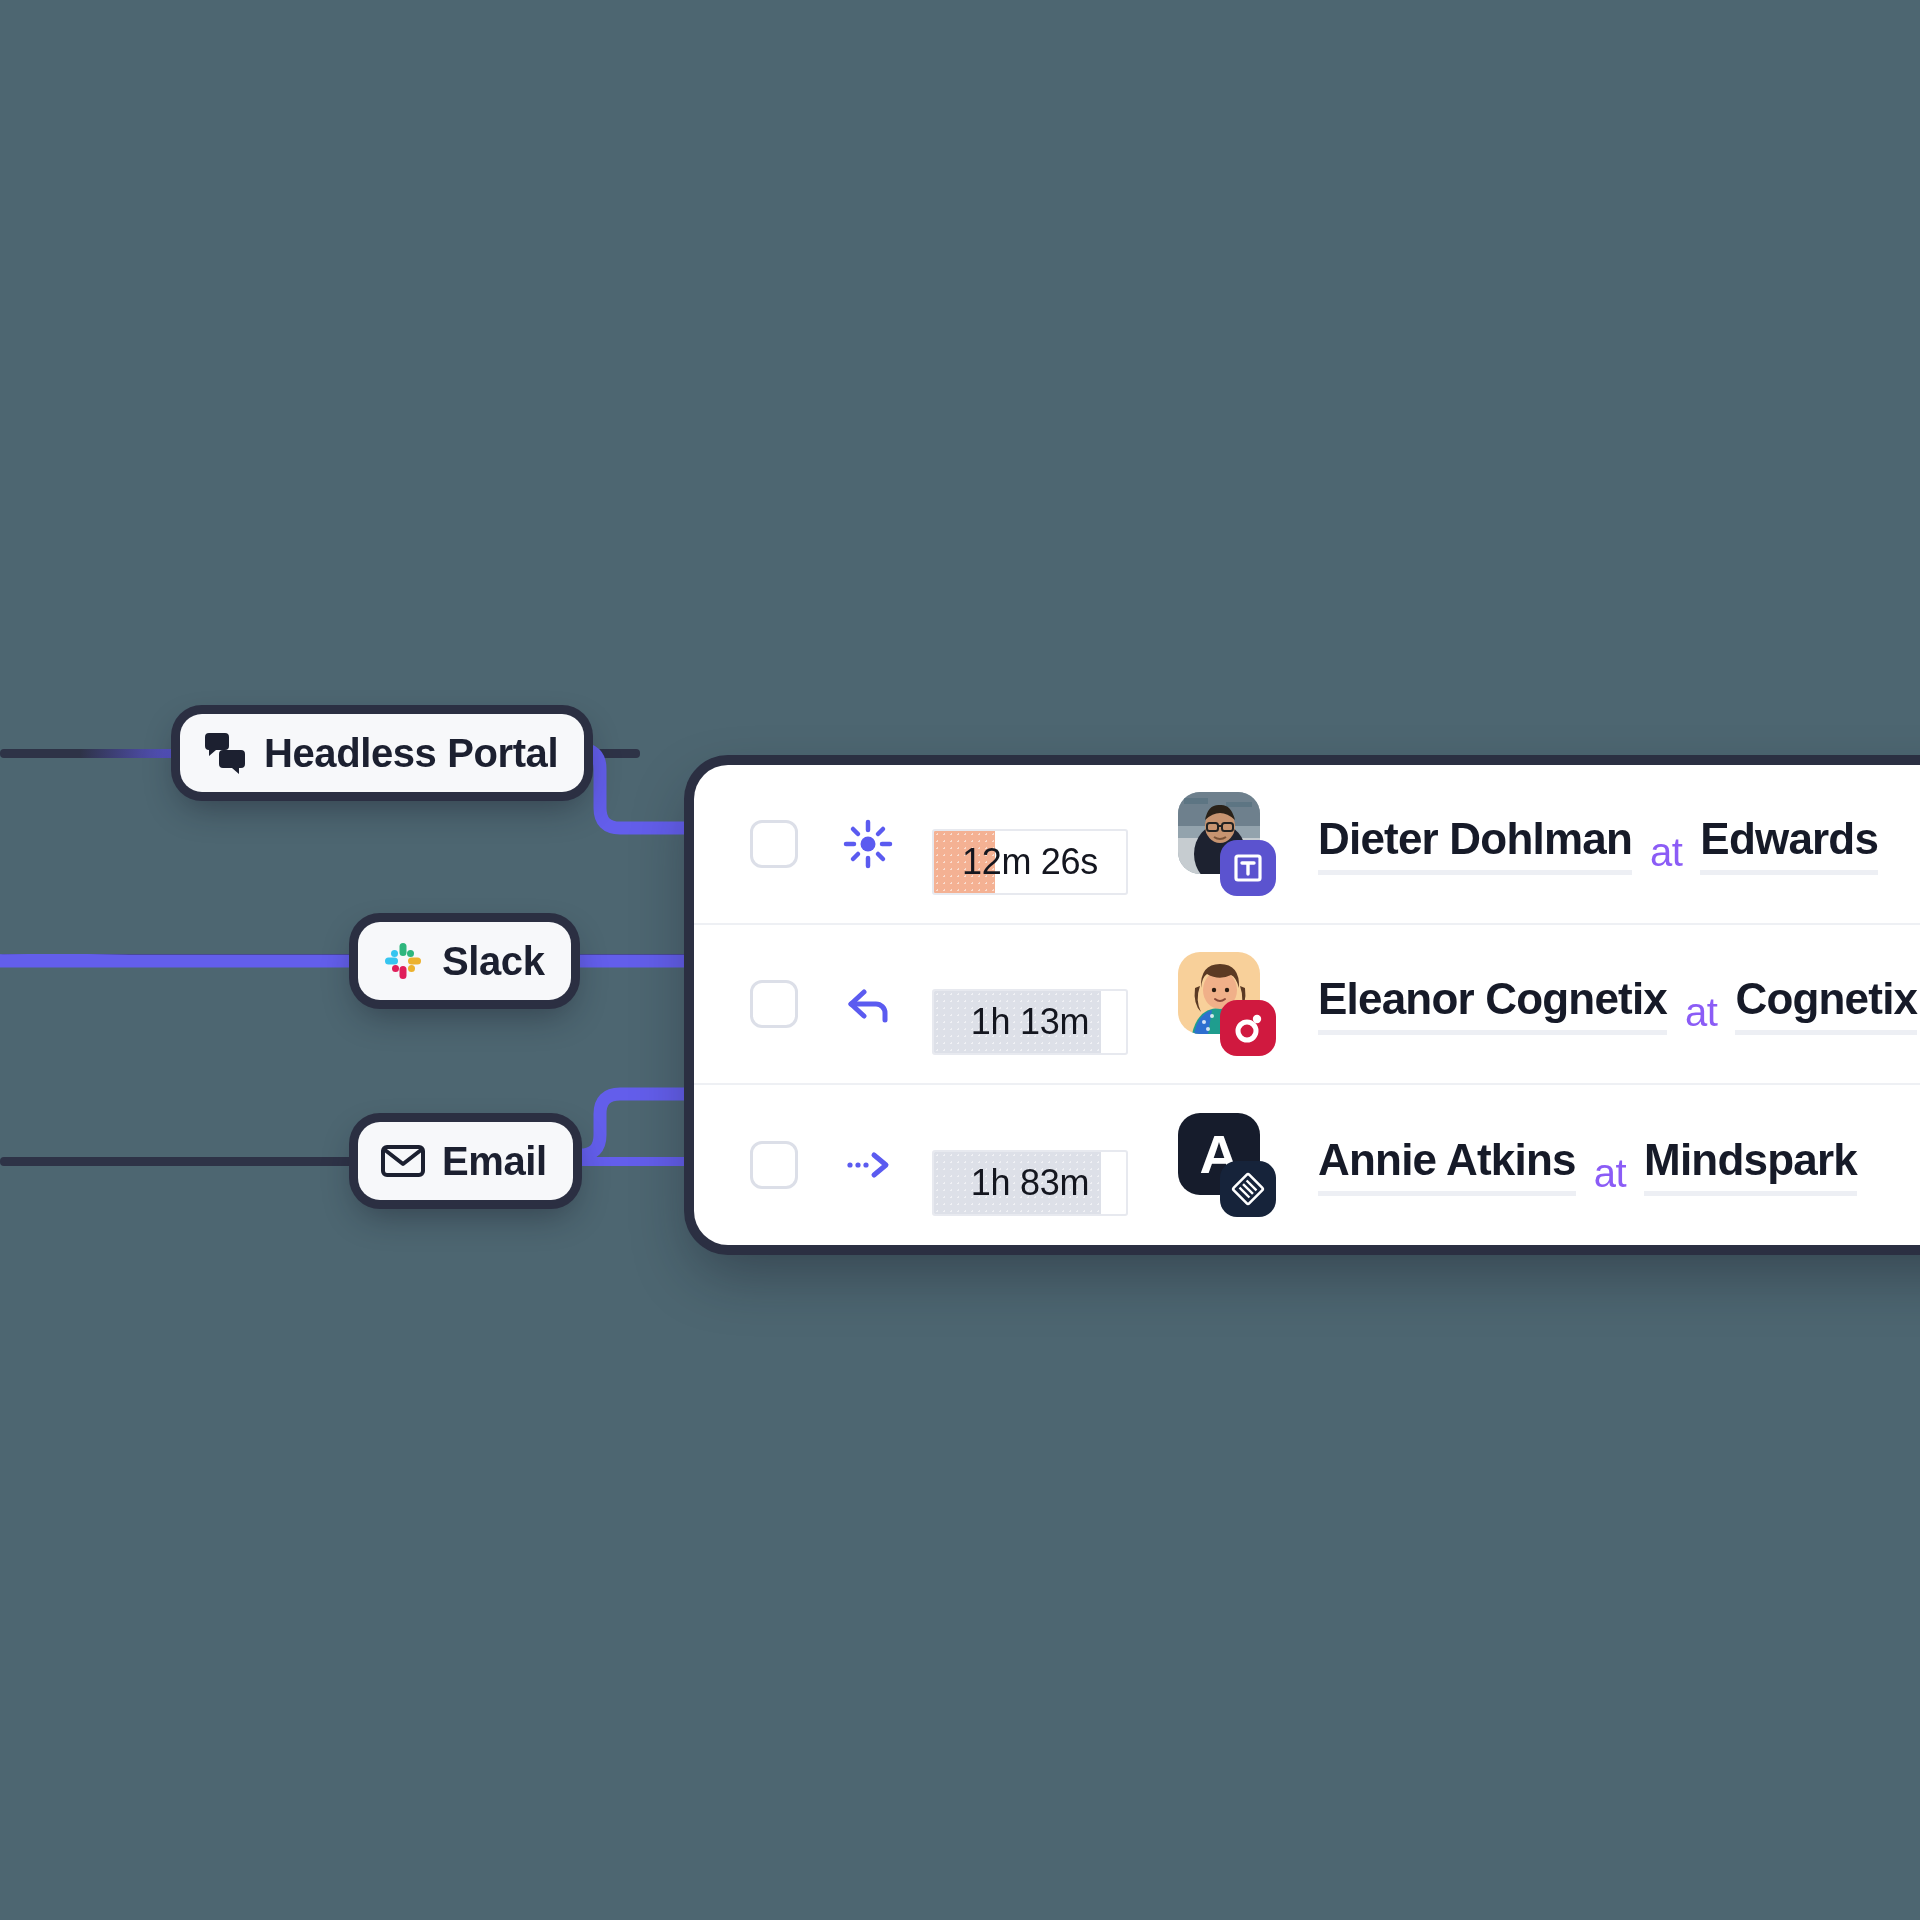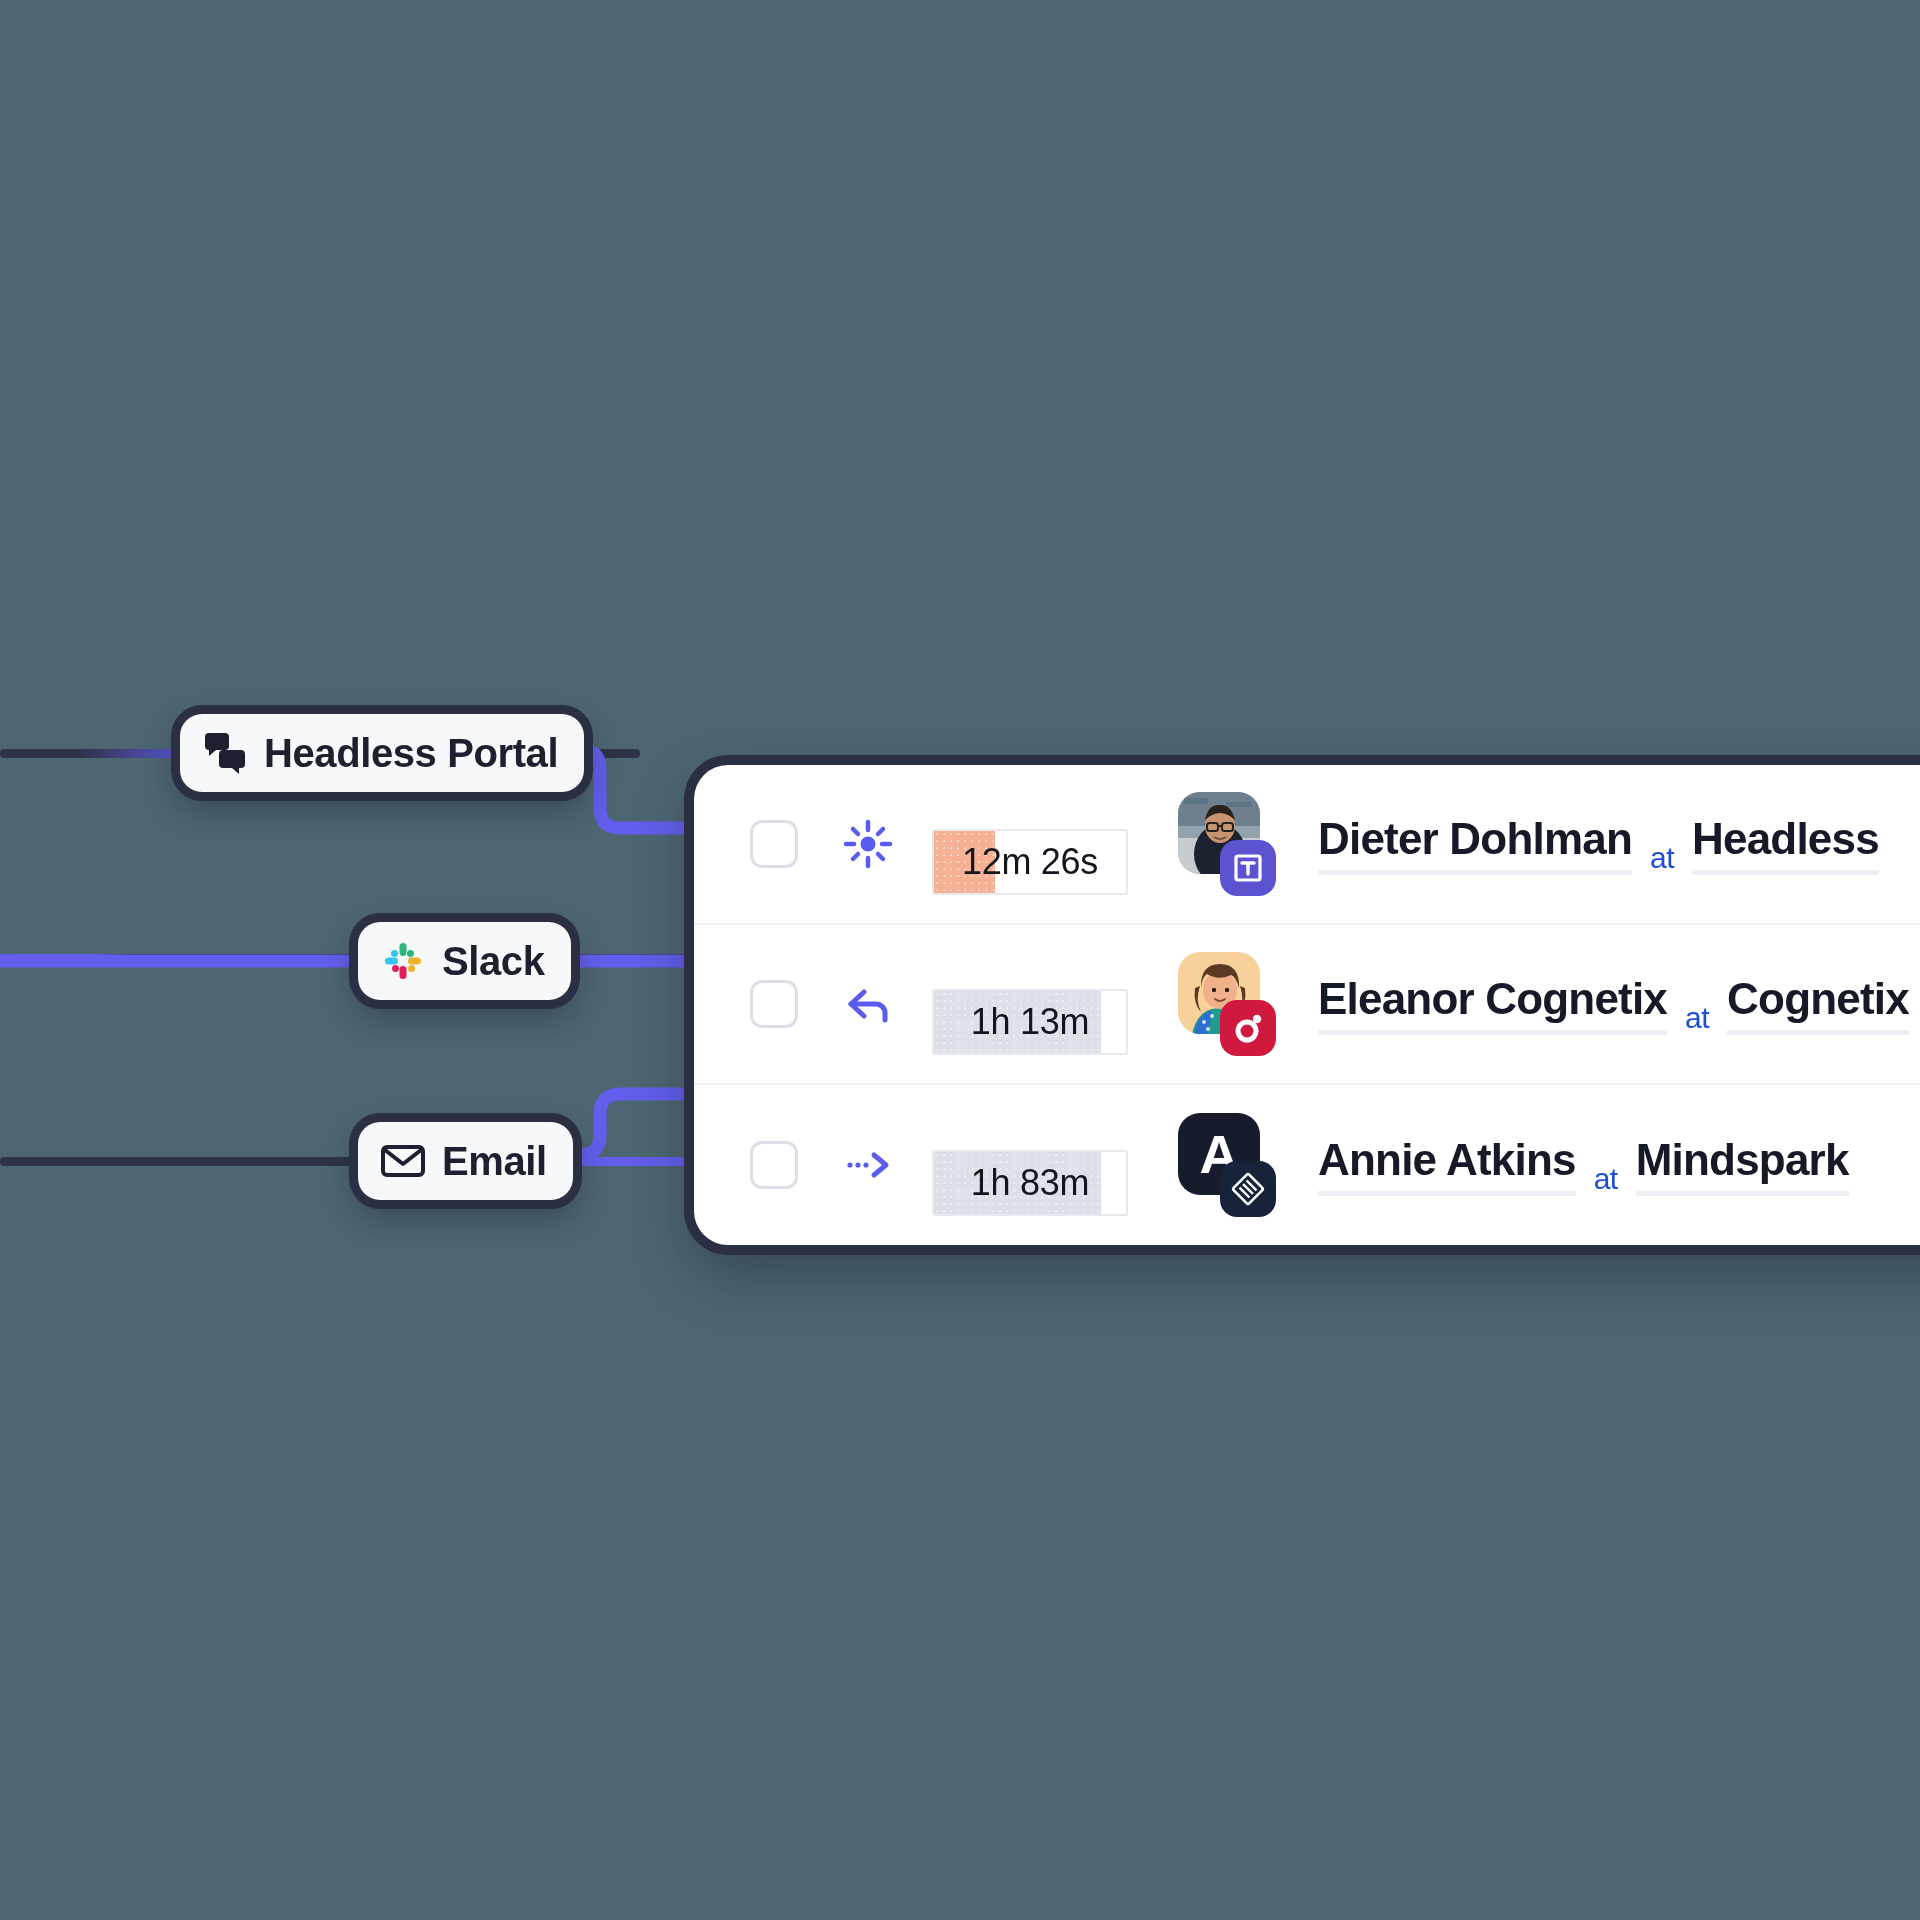--- a/index.html
+++ b/index.html
@@ -206,23 +206,23 @@
   .person-name,
   .person-company {
     font-size: 44px;
     font-weight: 600;
     color: #161a28;
     letter-spacing: -0.8px;
     border-bottom: 5px solid #edeff4;
     padding-bottom: 6px;
   }
   .person-at {
-    font-size: 30px;
+    font-size: 40px;
     font-weight: 500;
-    color: #1d4ed8;
+    color: #8b5cf6;
     letter-spacing: -0.5px;
   }
 </style>
 </head>
 <body style="background: rgb(77, 102, 113);">
 
 <div id="stage" style="background: rgb(77, 102, 113);">
 
   <div class="rail rail-1" style="background: rgb(46, 51, 71);"></div>
   <div class="rail rail-2" style="background: rgb(46, 51, 71);"></div>
@@ -324,21 +324,21 @@
           <svg width="36" height="36" viewBox="0 0 36 36">
             <rect x="6" y="6" width="24" height="24" rx="2" fill="none" stroke="#ffffff" stroke-width="3.2"></rect>
             <path d="M12 13 h12 M18 13 v11" stroke="#ffffff" stroke-width="3.4" stroke-linecap="round"></path>
           </svg>
         </div>
       </div>
 
       <div class="person">
         <span class="person-name">Dieter Dohlman</span>
         <span class="person-at">at</span>
-        <span class="person-company">Headless</span>
+        <span class="person-company">Edwards</span>
       </div>
     </div>
 
     <div class="row">
       <div class="checkbox"></div>
 
       <div class="type-icon">
         <svg width="52" height="52" viewBox="0 0 52 52">
           <path d="M22 14 L9 26 L22 38" stroke="#5b5bf0" stroke-width="5" fill="none" stroke-linecap="round" stroke-linejoin="round"></path>
           <path d="M9 26 H34 a9 9 0 0 1 9 9 V42" stroke="#5b5bf0" stroke-width="5" fill="none" stroke-linecap="round" stroke-linejoin="round"></path>

